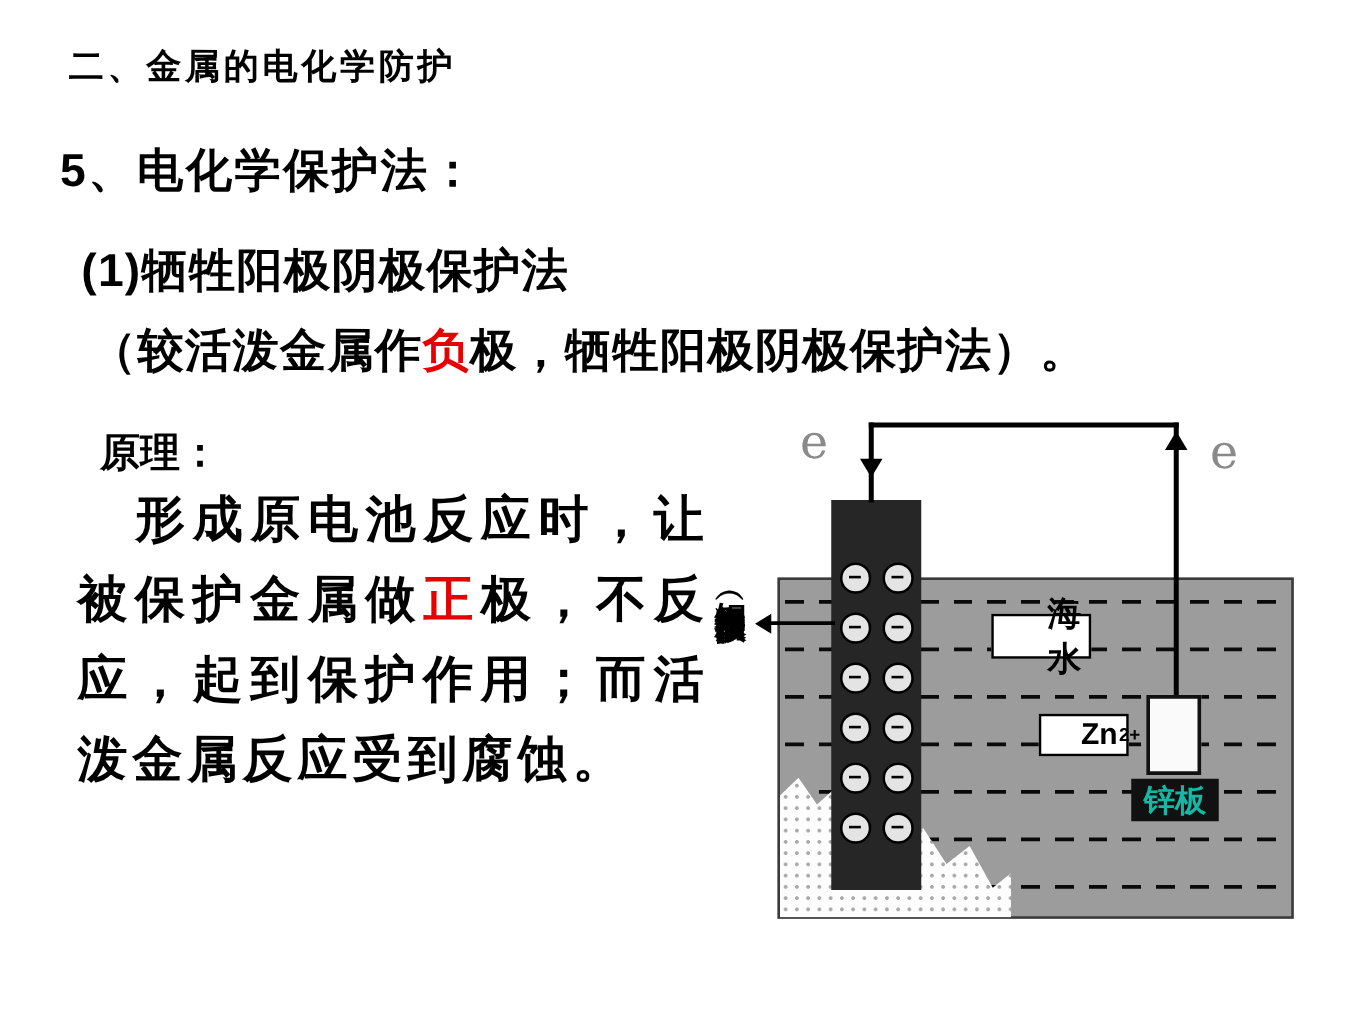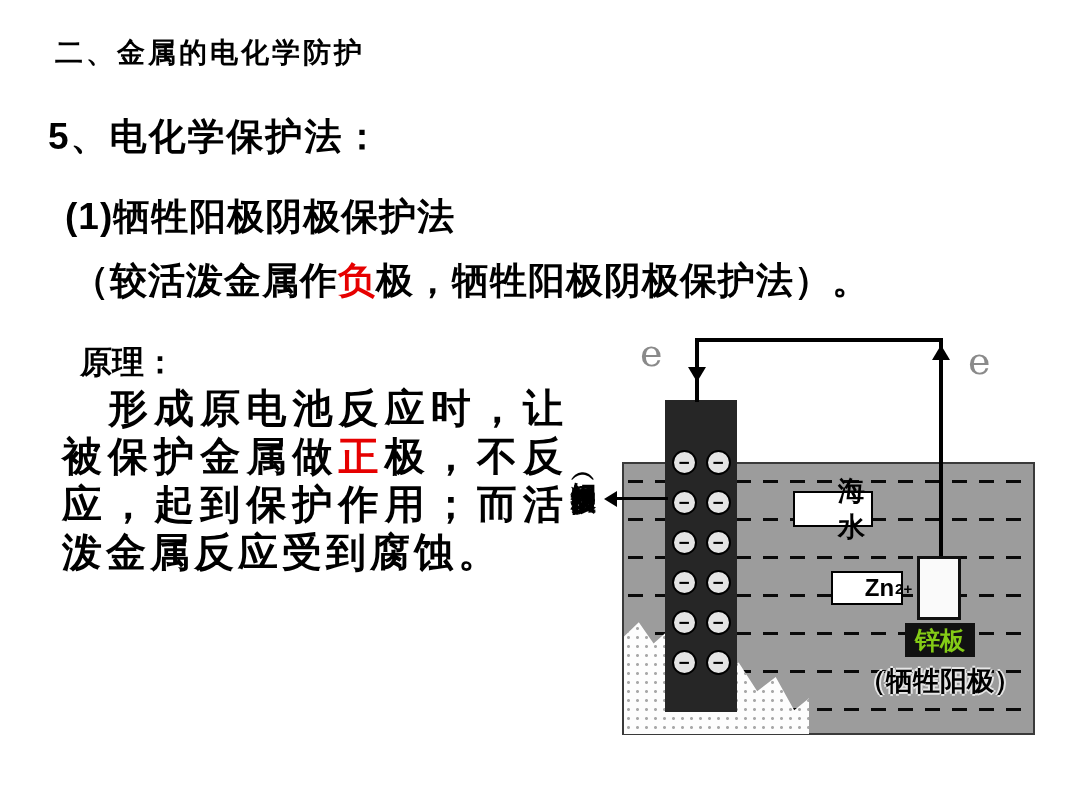--- a/index.html
+++ b/index.html
@@ -8,21 +8,21 @@
 
   .abs { position: absolute; }
 
   
   .title      { left: 55px;  top: 34px;  font-size: 28px; font-weight: 800; letter-spacing: 3px; white-space: nowrap; }
   .method     { left: 48px;  top: 112px; font-size: 37px; font-weight: 800; letter-spacing: 2px; white-space: nowrap; }
   .item       { left: 65px;  top: 192px; font-size: 37px; font-weight: 700; letter-spacing: 1px; white-space: nowrap; }
   .paren      { left: 72px;  top: 256px; font-size: 37px; font-weight: 800; letter-spacing: 1px; white-space: nowrap; }
   .p-label    { left: 64px;  top: 341px; font-size: 32px; font-weight: 700; margin-left: 16px; }
   .p-text     { left: 62px;  top: 384px; width: 505px; font-size: 40px; font-weight: 800;
-                letter-spacing: 4px; line-height: 48px; text-indent: 46px; text-align: justify; }
+                letter-spacing: 4px; line-height: 64px; text-indent: 46px; text-align: justify; }
   .red        { color: #e60000; }
 
   
   .diagram { left: 560px; top: 325px; width: 520px; height: 432px; }
   .diagram > div, .diagram > span { position: absolute; }
 
   .tank { left: 62px; top: 137px; width: 413px; height: 273px;
           background: #9c9c9c; border: 2px solid #3a3a3a; z-index: 1; }
   .dash { position: absolute; left: 4px; right: 4px; height: 3px;
           background: repeating-linear-gradient(90deg, #0a0a0a 0 15px, transparent 15px 27px); }
@@ -64,21 +64,21 @@
                    border-right: 13px solid #000; }
 
   .box { background: #fff; border: 2px solid #000; display: flex; align-items: center;
          justify-content: center; font-weight: 800; z-index: 6; padding-left: 43px; }
   .seawater-box { left: 233px; top: 166px; width: 80px; height: 36px; font-size: 27px; }
   .znion-box    { left: 271px; top: 246px; width: 72px; height: 34px; font-size: 24px; }
   .znion-box sup { font-size: 15px; margin-left: 1px; }
 
   .zinc-plate { left: 357px; top: 231px; width: 44px; height: 64px;
                 background: #fafafa; border: 3px solid #111; z-index: 6; }
-  .zinc-label { left: 345px; top: 298px; width: 70px; height: 34px; background: #111; color: #84cc16;
+  .zinc-label { left: 345px; top: 298px; width: 70px; height: 34px; background: #111; color: #14b8a6;
                 display: flex; align-items: center; justify-content: center;
                 font-size: 25px; font-weight: 800; z-index: 7; }
   .sacrificial { left: 299px; top: 338px; font-size: 27px; font-weight: 800; z-index: 7;
                  white-space: nowrap;
                  text-shadow: -2px 0 0 #e6e6e6, 2px 0 0 #e6e6e6, 0 -2px 0 #e6e6e6, 0 2px 0 #e6e6e6; }
 </style>
 </head>
 <body>
 
 <div>
@@ -140,16 +140,15 @@
     <div class="box seawater-box">海水</div>
 
     <div class="box znion-box">
         <span>Zn</span>
         <sup>2+</sup>
       </div>
 
     <div class="zinc-plate"></div>
     <div class="zinc-label">锌板</div>
 
-    <div class="sacrificial">（牺牲阳极）</div>
 
   </div>
 </div>
 
 </body></html>

